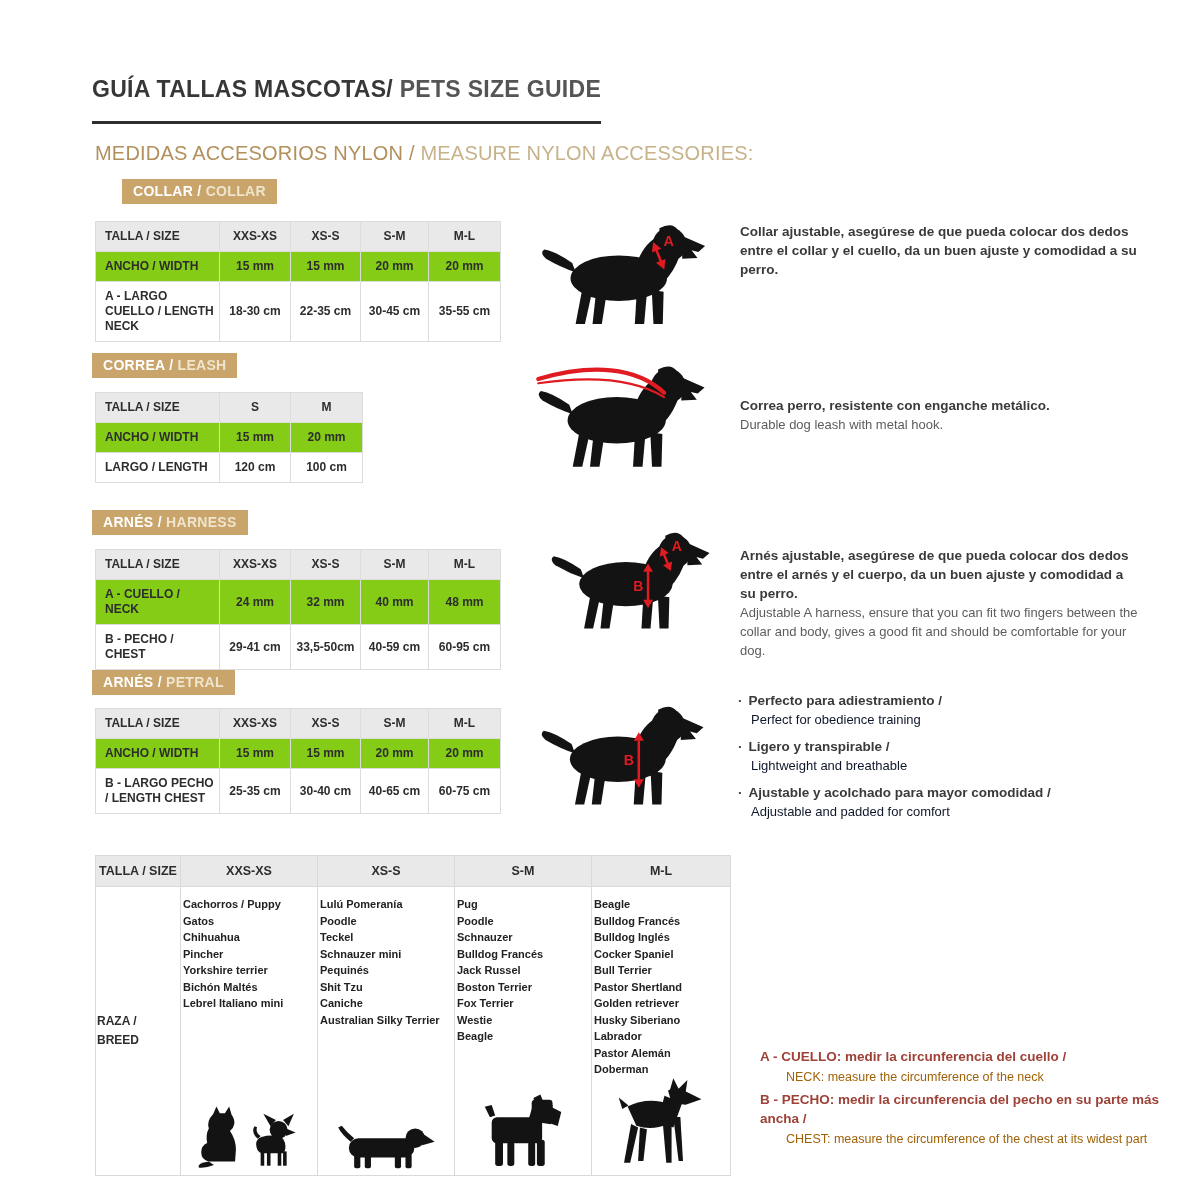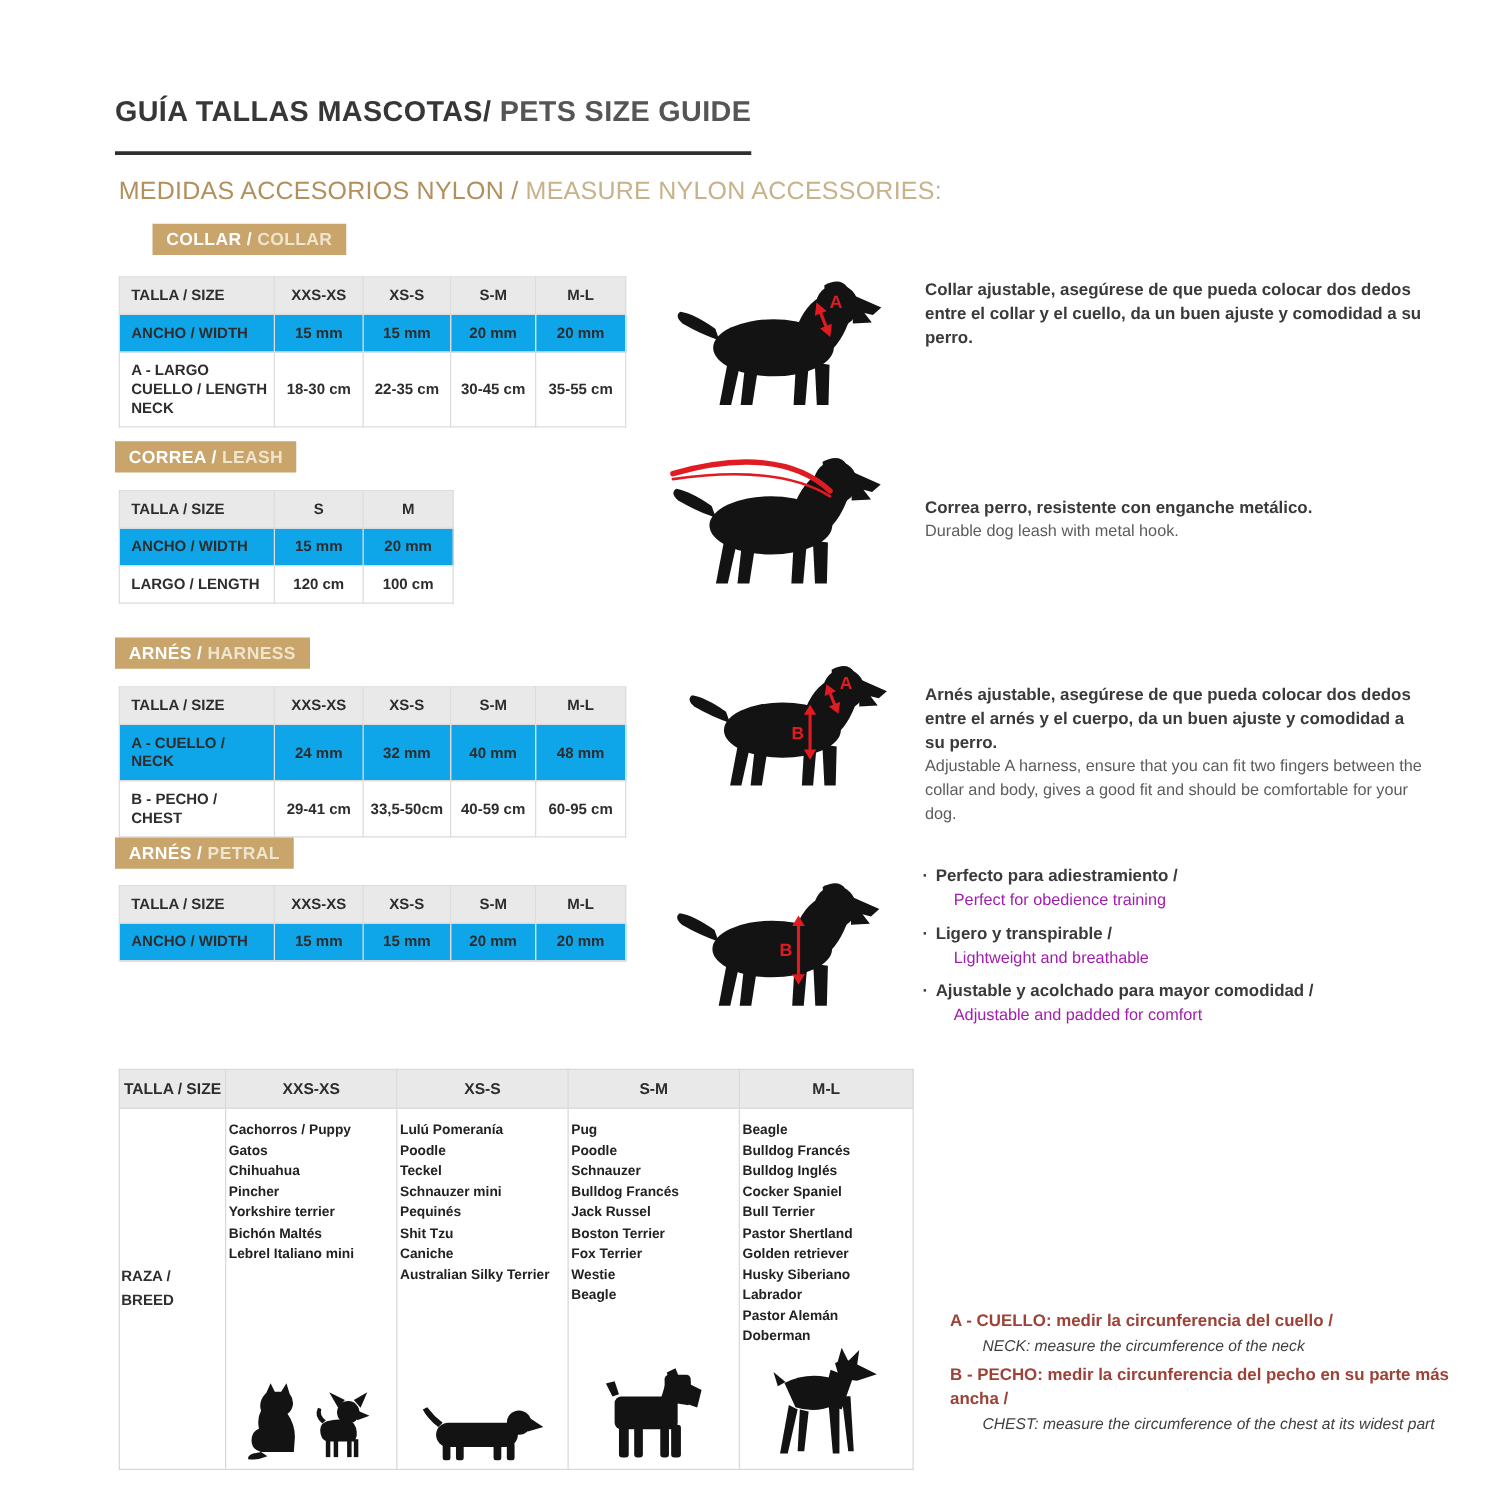--- a/index.html
+++ b/index.html
@@ -17,47 +17,47 @@
   
   .badge{background:#c9a46b;display:inline-block;padding:4px 11px 5px;
          font-size:14px;font-weight:bold;color:#fff;letter-spacing:.3px;}
   .badge .en{color:#efe5cd;}
 
   
   table.size{border-collapse:collapse;background:#fff;}
   table.size td{border:1px solid #dcdcdc;font-size:12px;font-weight:bold;text-align:center;
                 padding:7px 3px;color:#2d2d2d;background:#fff;line-height:1.25;}
   table.size tr.hdr td{background:#e9e9e9;}
-  table.size tr.shade td{background:#0ea5e9;}
+  table.size tr.shade td{background:#84cc16;}
   table.size td.lbl{text-align:left;padding-left:9px;}
 
   
   .desc .es{font-size:13.5px;font-weight:bold;color:#3a3a3a;line-height:1.42;}
   .desc .en{font-size:13px;color:#5c5c5c;line-height:1.45;margin-top:1px;}
 
   .bullets .bullet{margin-bottom:9px;}
   .bullets .es{font-size:13.5px;font-weight:bold;color:#3a3a3a;line-height:1.4;}
   .bullets .es::before{content:"\00b7";font-weight:900;margin-right:6px;}
-  .bullets .en{font-size:13px;color:#a21caf;line-height:1.4;margin-left:25px;}
+  .bullets .en{font-size:13px;color:#0f172a;line-height:1.4;margin-left:13px;}
 
   
   table.breed{border-collapse:collapse;width:635px;table-layout:fixed;background:#fff;}
   table.breed td{border:1px solid #d9d9d9;}
   table.breed tr.hdr td{background:#e9e9e9;font-weight:bold;font-size:12.5px;
                         text-align:center;padding:8px 0;color:#2d2d2d;}
   td.raza{vertical-align:middle;text-align:left;font-weight:bold;font-size:12px;line-height:1.6;}
   td.breeds-cell{height:252px;vertical-align:top;padding:0;}
   .breed-cell-inner{display:flex;flex-direction:column;height:100%;padding:9px 2px 2px;box-sizing:border-box;}
   .breed-list div{font-size:11px;font-weight:bold;line-height:1.5;color:#222;}
   .sil{margin-top:auto;display:flex;justify-content:center;align-items:flex-end;gap:8px;padding-bottom:3px;}
   .sil svg{display:block;}
 
   
   .notes .es{color:#9e4238;font-weight:bold;font-size:13.5px;line-height:1.4;}
-  .notes .en{color:#404040;font-size:12.5px;margin:2px 0 5px 26px;line-height:1.35;font-style:italic;}
+  .notes .en{color:#a16207;font-size:12.5px;margin:2px 0 5px 26px;line-height:1.35;}
 
   .dog-fig svg{display:block;}
   .blk{fill:#131313;}
   .red{fill:#e11b22;}
   .red-stroke{stroke:#e11b22;}
   .mtext{font-family:"Liberation Sans",sans-serif;font-size:17px;font-weight:bold;fill:#e11b22;}
 </style>
 </head>
 <body>
 
@@ -275,20 +275,27 @@
       <td>XS-S</td>
       <td>S-M</td>
       <td>M-L</td>
     </tr>
     <tr class="shade">
       <td class="lbl">ANCHO / WIDTH</td>
       <td>15 mm</td>
       <td>15 mm</td>
       <td>20 mm</td>
       <td>20 mm</td>
+    </tr>
+    <tr>
+      <td class="lbl">B - LARGO PECHO / LENGTH CHEST</td>
+      <td>25-35 cm</td>
+      <td>30-40 cm</td>
+      <td>40-65 cm</td>
+      <td>60-75 cm</td>
     </tr>
   </tbody>
     </table>
 
   <div class="abs dog-fig" style="left:538px;top:697px;">
     <svg width="168" height="116" viewBox="0 0 200 130">
       <g class="blk">
         <path d="M40 52 Q20 38 7 36 Q1 40 9 47 Q26 57 44 63 Z"></path>
         <ellipse cx="95" cy="70" rx="57" ry="27"></ellipse>
         <path d="M52 82 L44 124 L55 124 L63 88 Z"></path>

